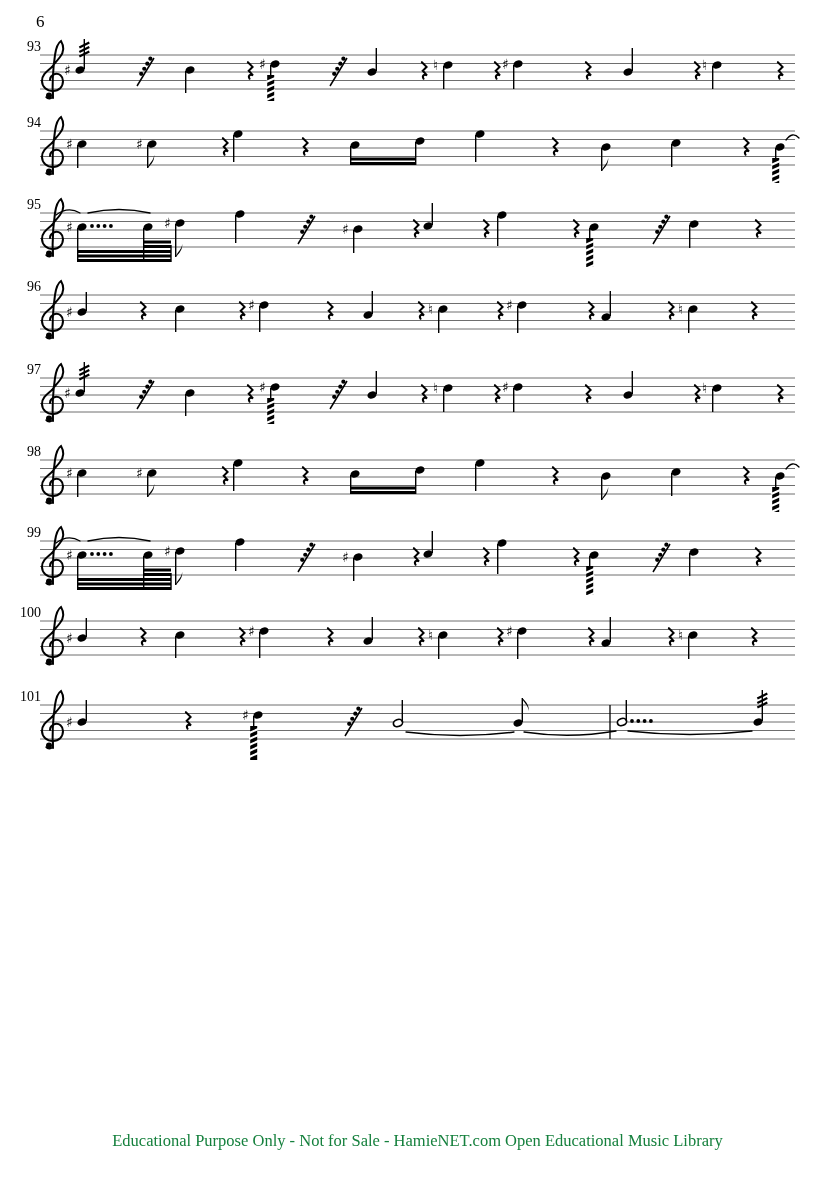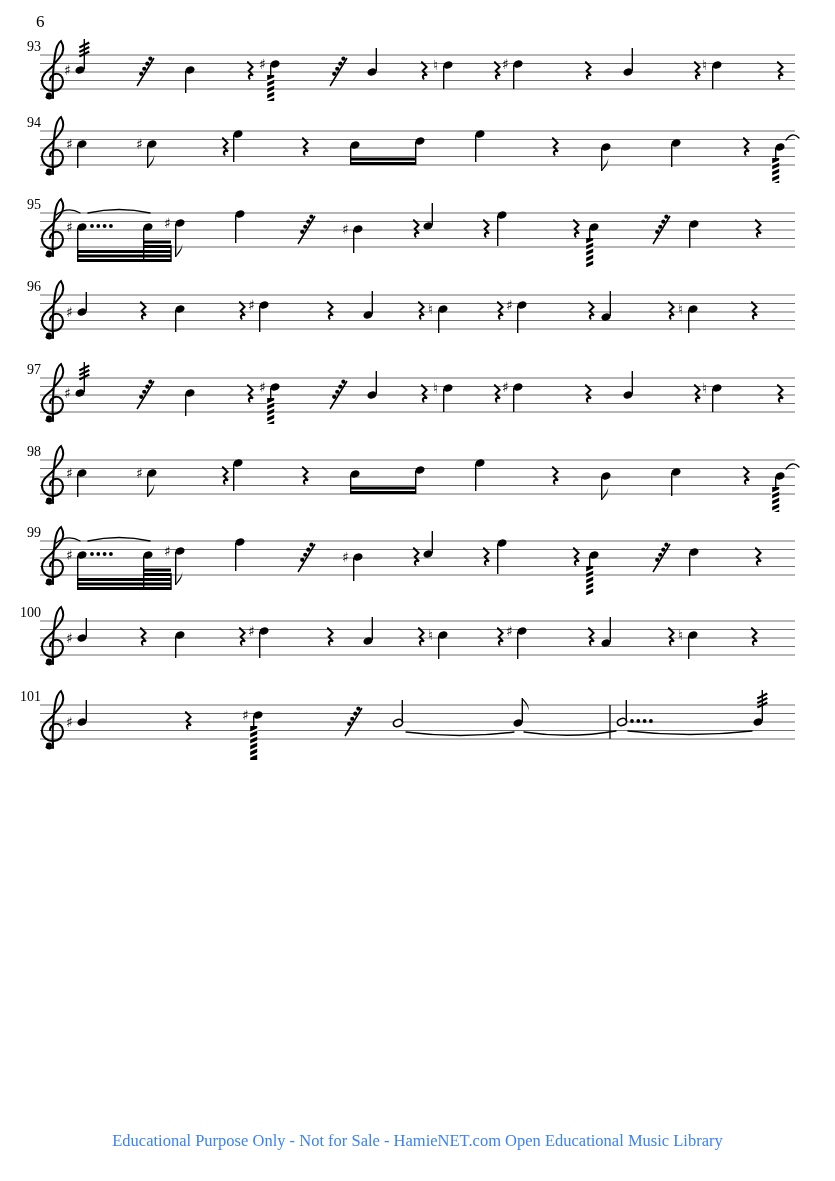--- a/index.html
+++ b/index.html
@@ -1,20 +1,20 @@
 <!DOCTYPE html>
 <html><head>
 <meta charset="utf-8">
 <style>
   html,body{margin:0;padding:0;background:#fff;}
   .page{position:relative;width:835px;height:1181px;background:#ffffff;overflow:hidden;
         font-family:"Liberation Serif", serif;}
   .page-number{position:absolute;left:36px;top:12px;font-size:17px;color:#000;}
   .footer{position:absolute;left:0;top:1131px;width:835px;text-align:center;
-          font-size:16.5px;color:#3b82f6;}
+          font-size:16.5px;color:#15803d;}
   svg{position:absolute;left:0;top:0;}
   text{fill:#000;}
 </style>
 </head>
 <body>
 
 <div class="page">
   <div class="page-number">6</div>
   <svg id="score" width="835" height="1181" viewBox="0 0 835 1181">
       <g>

